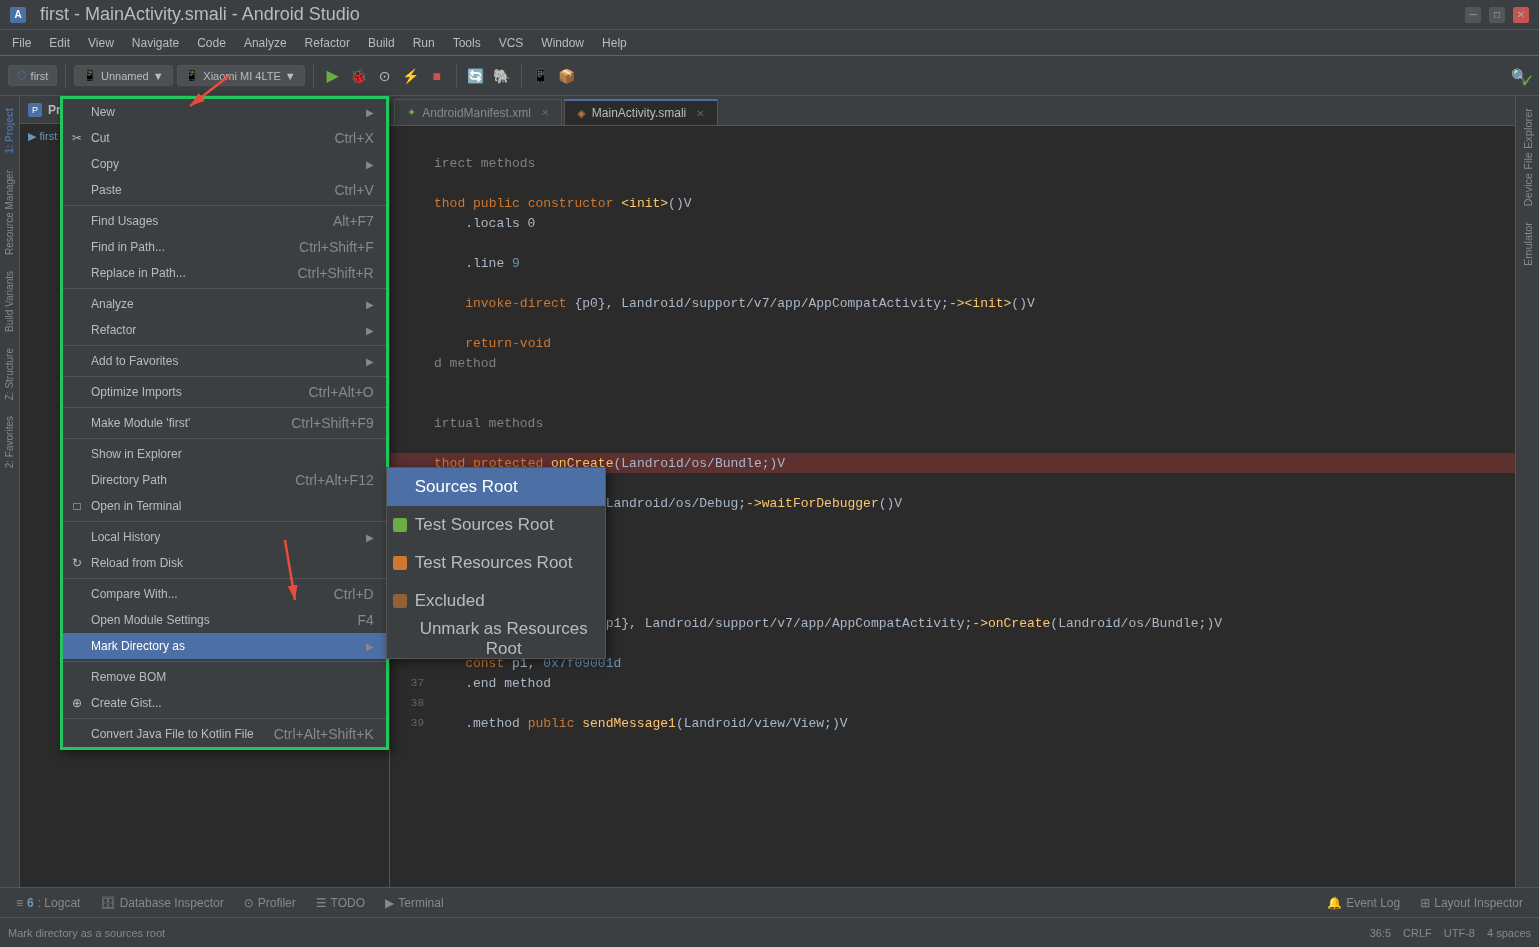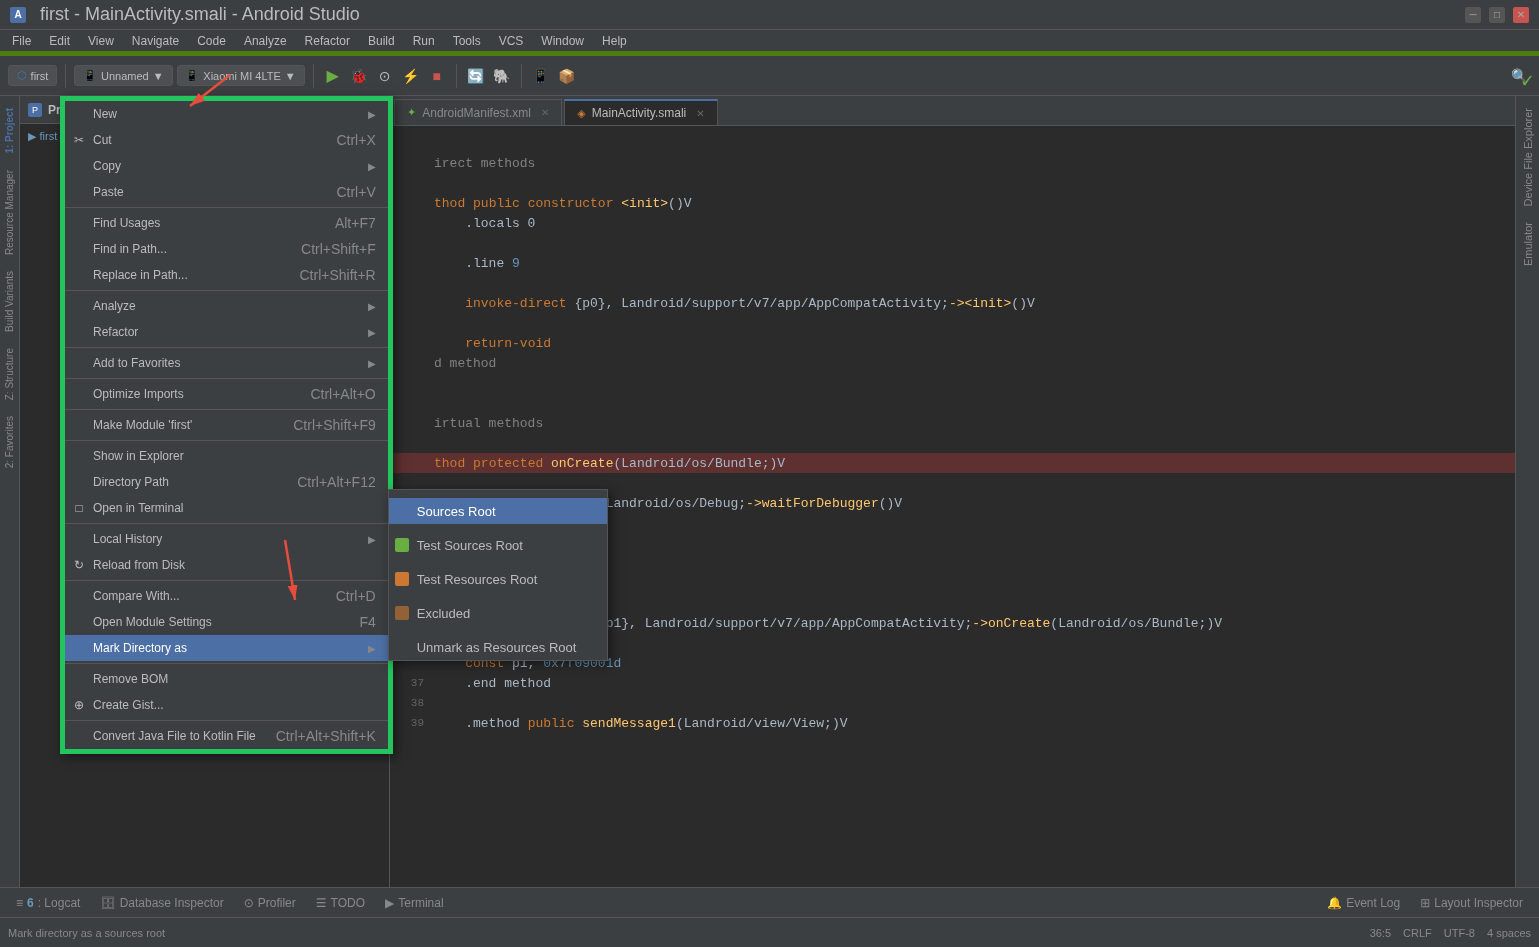--- a/index.html
+++ b/index.html
@@ -46,21 +46,21 @@
       color: #aaa; font-size: 10px;
     }
 
     
     #menu-bar {
       height: 26px;
       background: #3c3f41;
       display: flex;
       align-items: center;
       padding: 0 4px;
-      border-bottom: 5px solid #4d7c0f;
+      border-bottom: 1px solid #4d7c0f;
       gap: 2px;
     }
     .menu-item {
       padding: 2px 8px;
       color: #bbb;
       cursor: pointer;
       border-radius: 3px;
       font-size: 12px;
     }
 
@@ -137,21 +137,21 @@
 
     
     #context-menu-overlay {
       position: absolute;
       top: 96px;
       left: 60px;
       z-index: 1000;
     }
     #context-menu {
       background: #3c3f41;
-      border: 5px solid #22c55e;
+      border: 3px solid #22c55e;
       min-width: 300px;
       box-shadow: 3px 3px 10px rgba(0,0,0,0.5);
       text-align: center;
     }
     .cm-item {
       height: 26px;
       display: flex;
       align-items: center;
       justify-content: space-between;
       padding: 0 12px 0 28px;
@@ -179,29 +179,28 @@
     #submenu {
       position: absolute;
       left: 100%;
       top: 390px;
       background: #3c3f41;
       border: 1px solid #555;
       min-width: 220px;
       box-shadow: 3px 3px 10px rgba(0,0,0,0.5);
     }
     .sm-item {
-      height: 26px;
+      height: 38px;
       display: flex;
       align-items: center;
       padding: 0 12px 0 28px;
       cursor: pointer;
       color: #bbb;
-      font-size: 13px;
+      font-size: 17px;
       position: relative;
-      margin-top: 8px;
     }
     .sm-item.highlighted { background: #4c6fa5; color: #fff; }
     .sm-item .sm-icon {
       position: absolute;
       left: 6px;
       width: 16px; height: 16px;
       display: flex; align-items: center; justify-content: center;
       border-radius: 2px;
     }
     .sm-icon-sources { background: #4c6fa5; }

